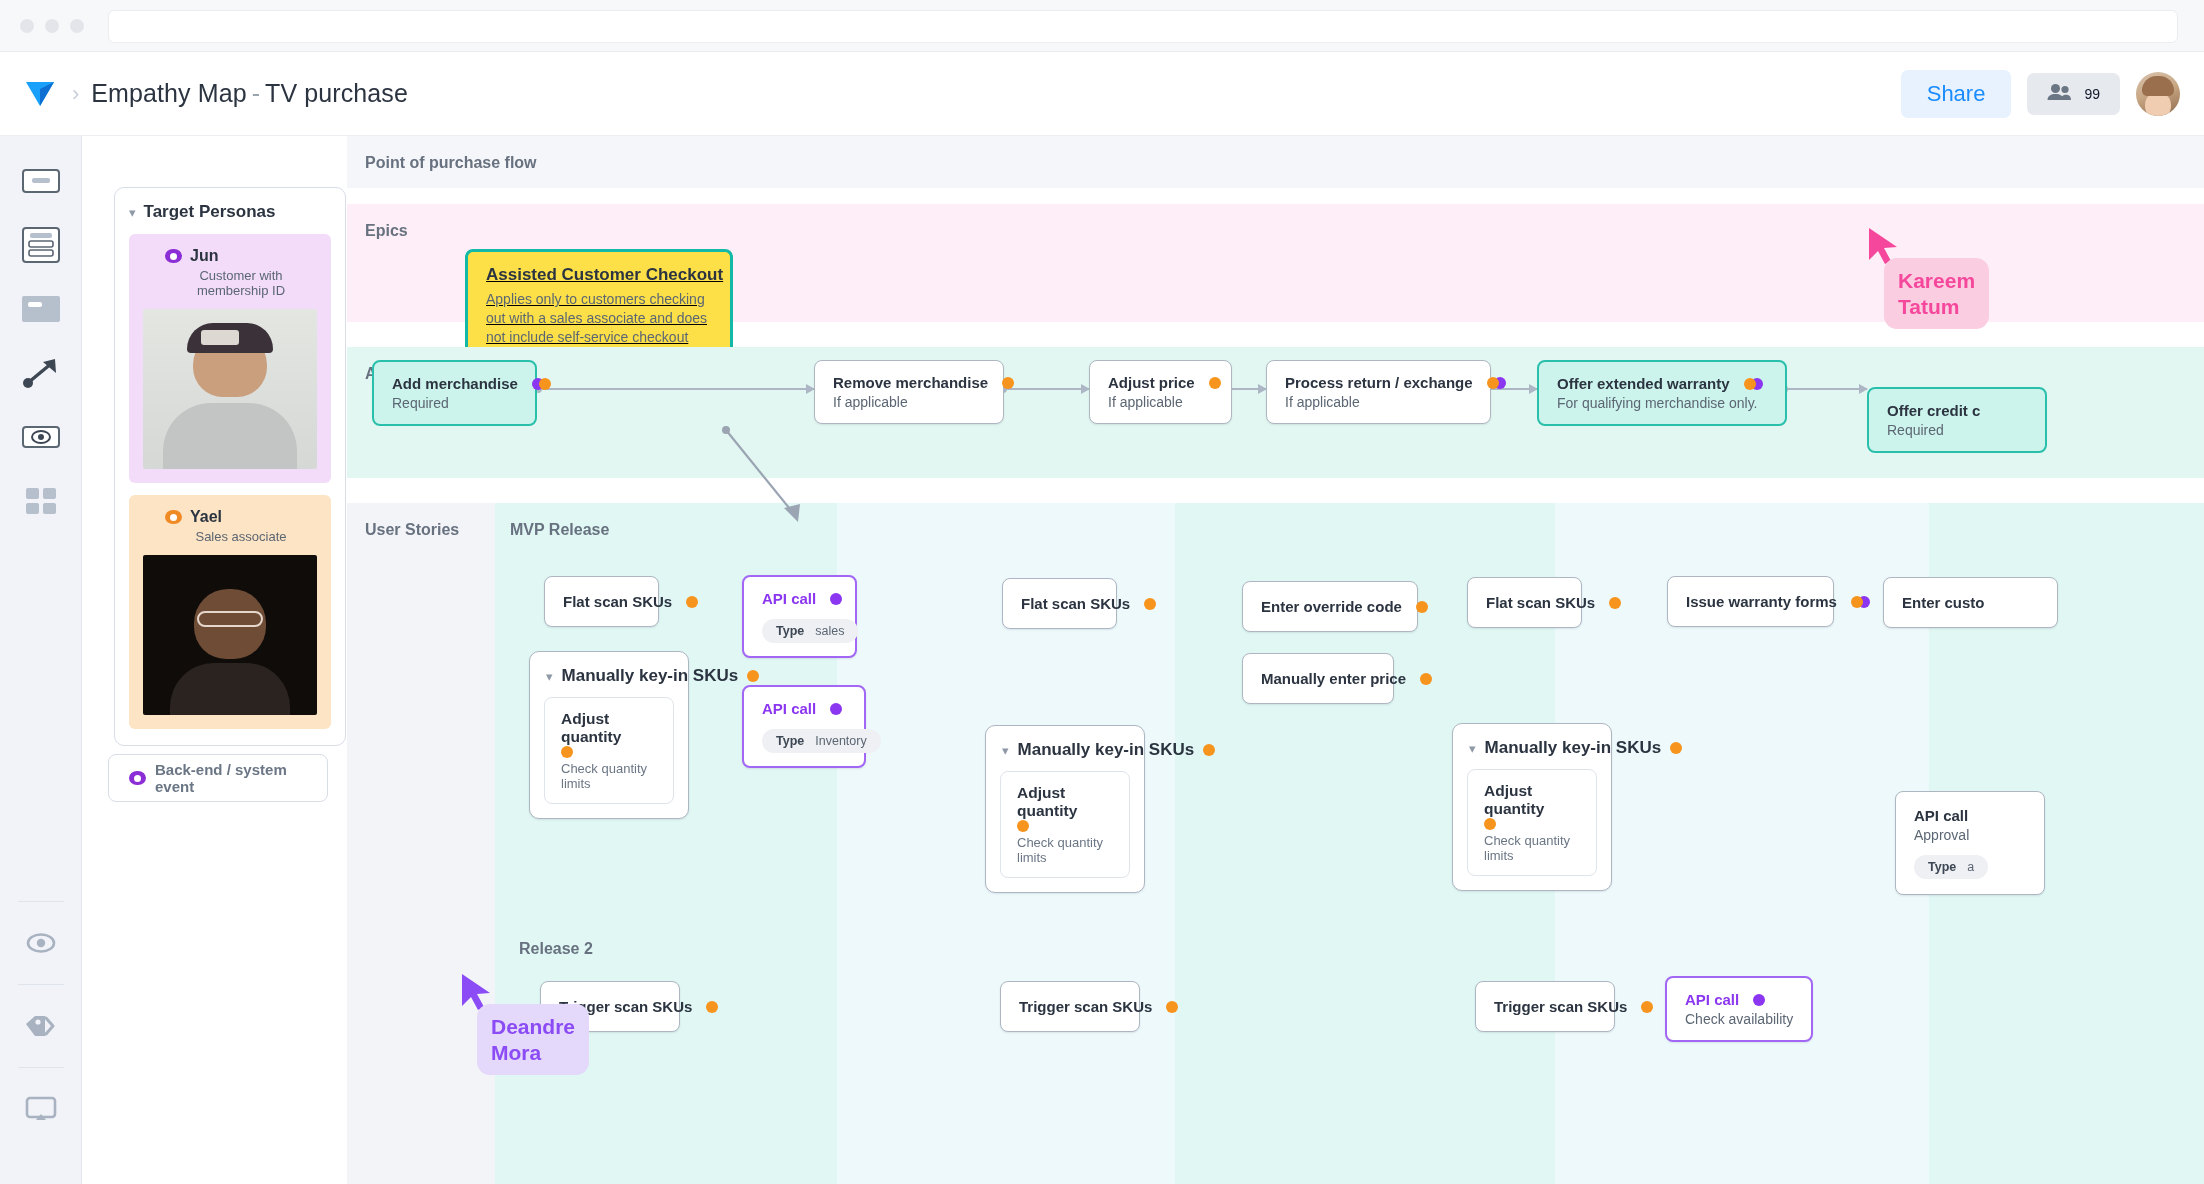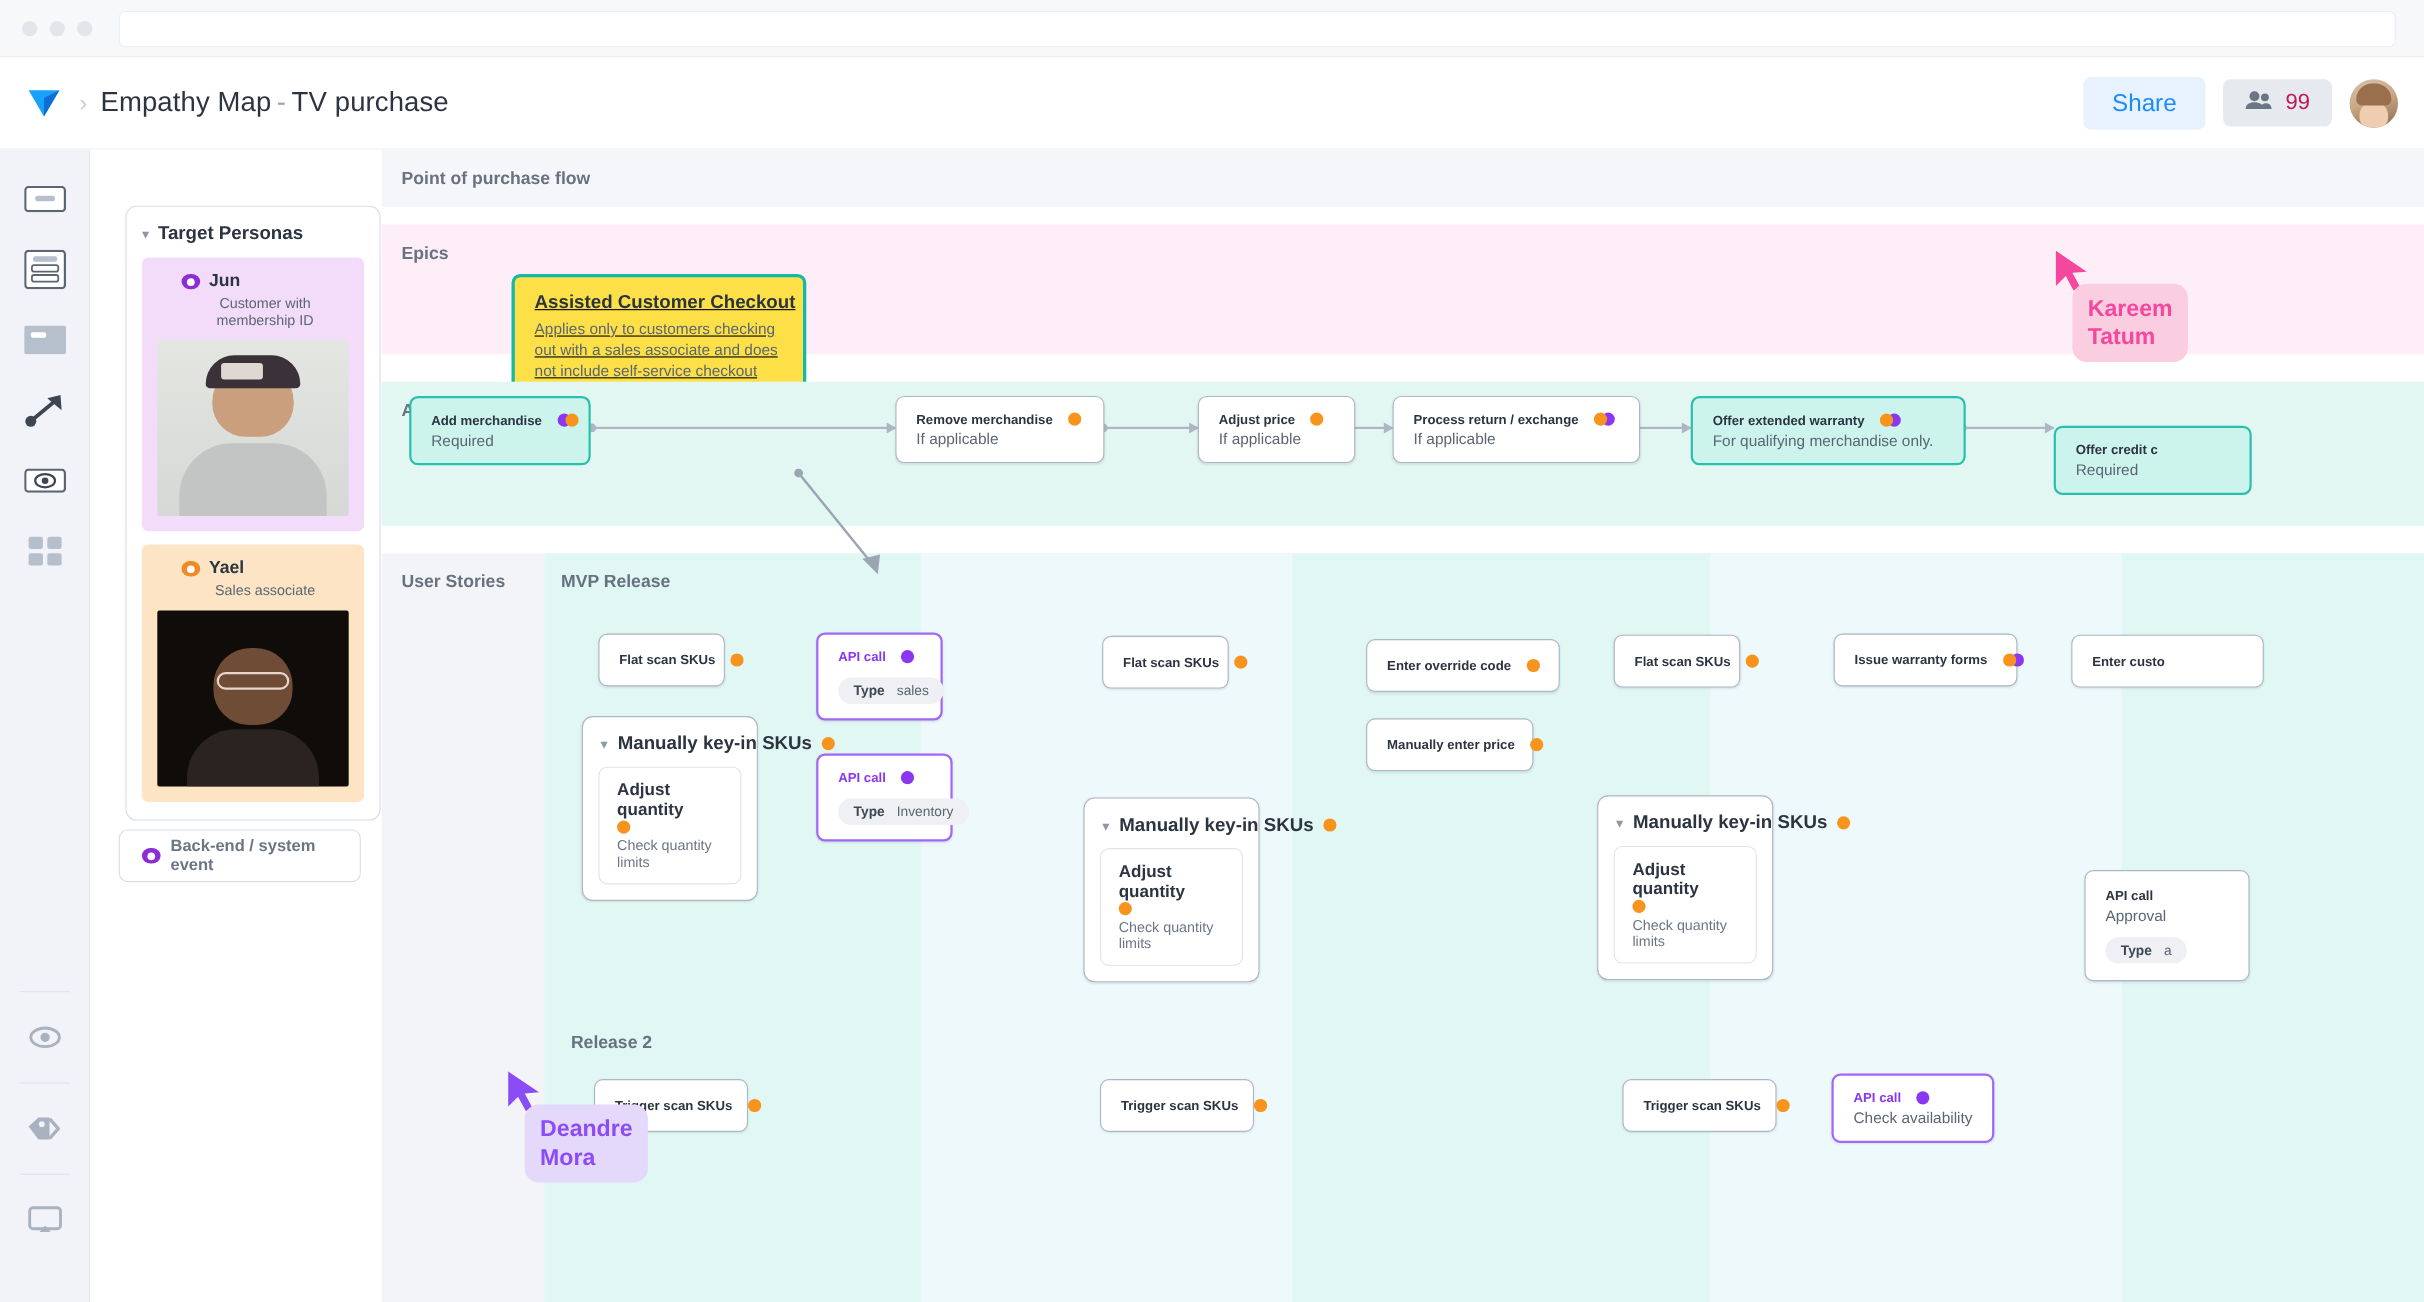--- a/index.html
+++ b/index.html
@@ -45,21 +45,21 @@
   .header-right { margin-left: auto; display: flex; align-items: center; gap: 16px; margin-right: 24px; }
   .share-btn {
     background: #e7f2fe; color: #1a8cff; font-size: 22px; font-weight: 400;
     padding: 11px 26px; border-radius: 7px; border: none; cursor: pointer;
     font-family: "Liberation Sans", sans-serif;
   }
   .presence-pill {
     background: #e6e9ee; border-radius: 7px; padding: 10px 20px;
     display: flex; align-items: center; gap: 11px; cursor: pointer;
   }
-  .presence-pill .count { font-size: 20px; color: #be185d; }
+  .presence-pill .count { font-size: 14px; color: #0f172a; }
   .avatar-hd {
     width: 44px; height: 44px; border-radius: 50%; overflow: hidden;
     background: linear-gradient(160deg,#d7c3ad 0%,#c9a886 45%,#8e6a4b 100%);
     position: relative; cursor: pointer; flex: none;
   }
   .avatar-hd::before {
     content:""; position:absolute; left:9px; top:20px; width:26px; height:26px;
     border-radius:50% 50% 45% 45%; background:#f0cdb0;
   }
   .avatar-hd::after {
@@ -162,21 +162,21 @@
   .col-mvp-d { position:absolute; left:1208px; top:0; width:374px; height:681px; background:#edf9fb; }
   .col-mvp-e { position:absolute; left:1582px; top:0; width:278px; height:681px; background:#e0f7f4; }
 
   
   .card {
     position: absolute; background: #ffffff;
     border: 1px solid #aeb6c2; border-radius: 8px;
     box-shadow: 0 1px 2px rgba(30,40,60,.10);
     padding: 13px 18px;
   }
-  .card .title { font-size: 12px; font-weight: bold; color: #2b3440; white-space: nowrap; }
+  .card .title { font-size: 15px; font-weight: bold; color: #2b3440; white-space: nowrap; }
   .card .sub { font-size: 14px; color: #5b6673; margin-top: 3px; white-space: nowrap; }
   .card .row { display: flex; align-items: center; gap: 14px; }
   .card.sel { border: 2px solid #29c0ab; background: #cdf4ec; box-shadow:none; }
   .card.epic { border: 3px solid #14b8a6; background: #fde047; box-shadow:none;text-decoration:underline; }
   .card.epic .title { font-size: 17px; }
   .card.epic .sub { white-space: normal; line-height: 1.35; margin-top: 5px; }
   .card.api { border: 2px solid #a267f5; }
   .card.api .title { color: #8b36f0; }
 
   .dot { width: 12px; height: 12px; border-radius: 50%; display: inline-block; flex: none; }

